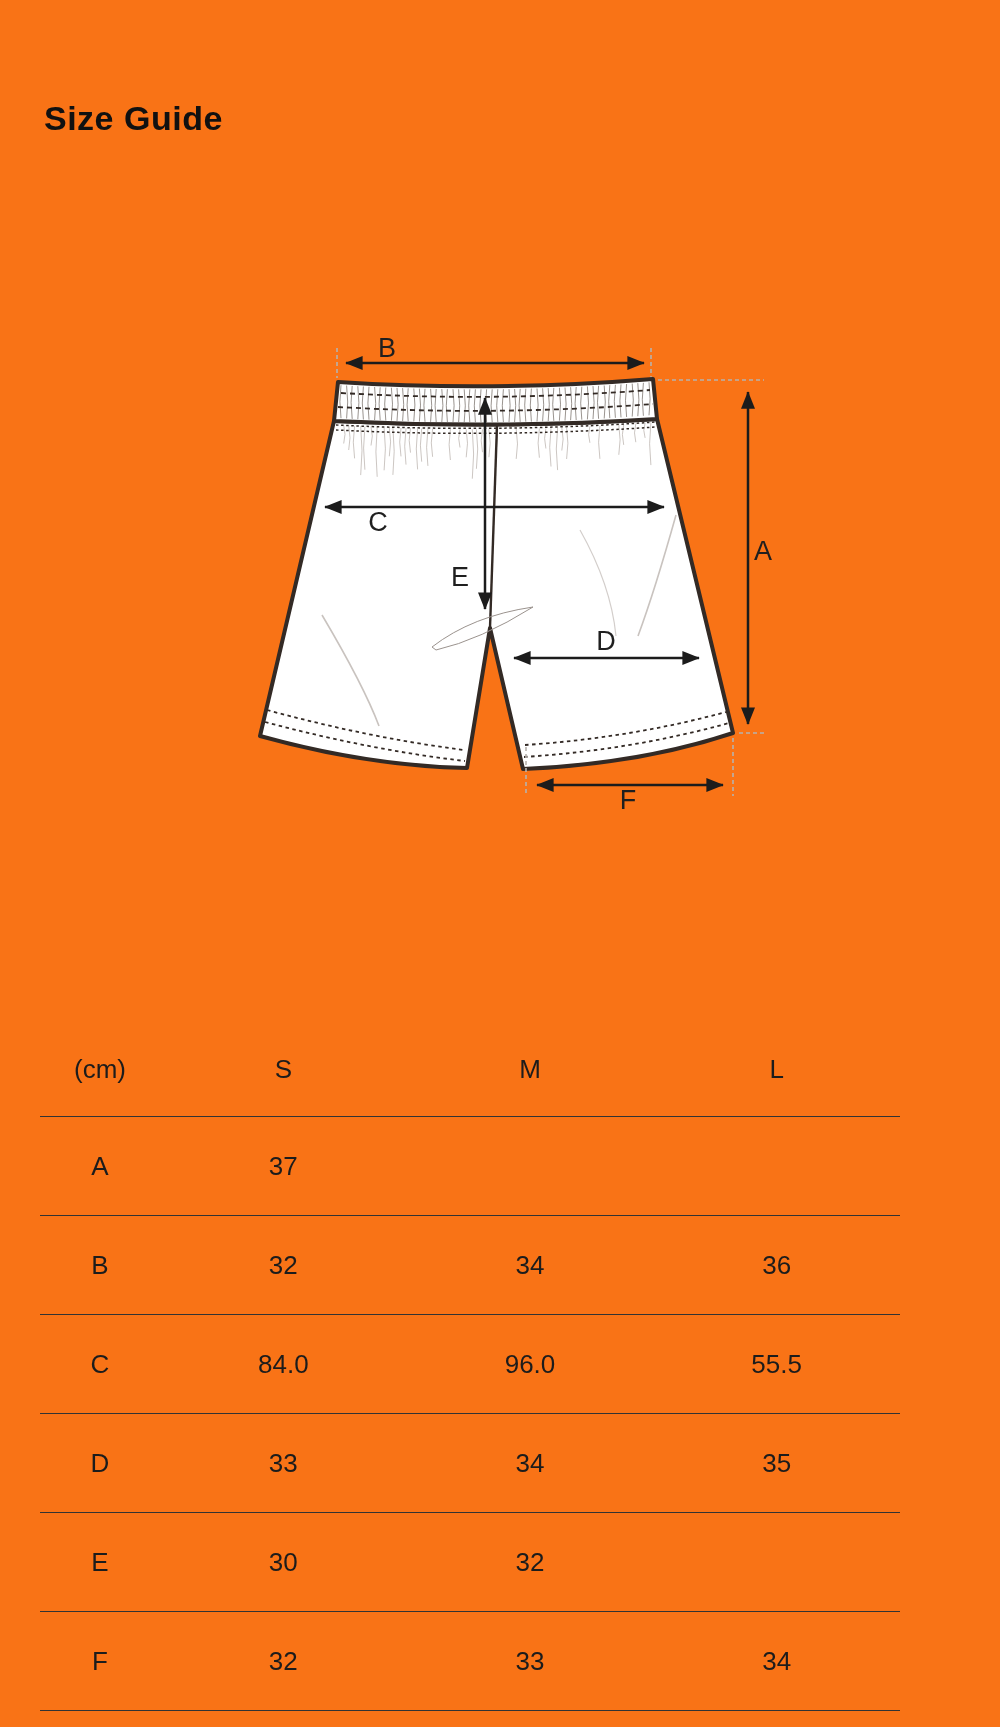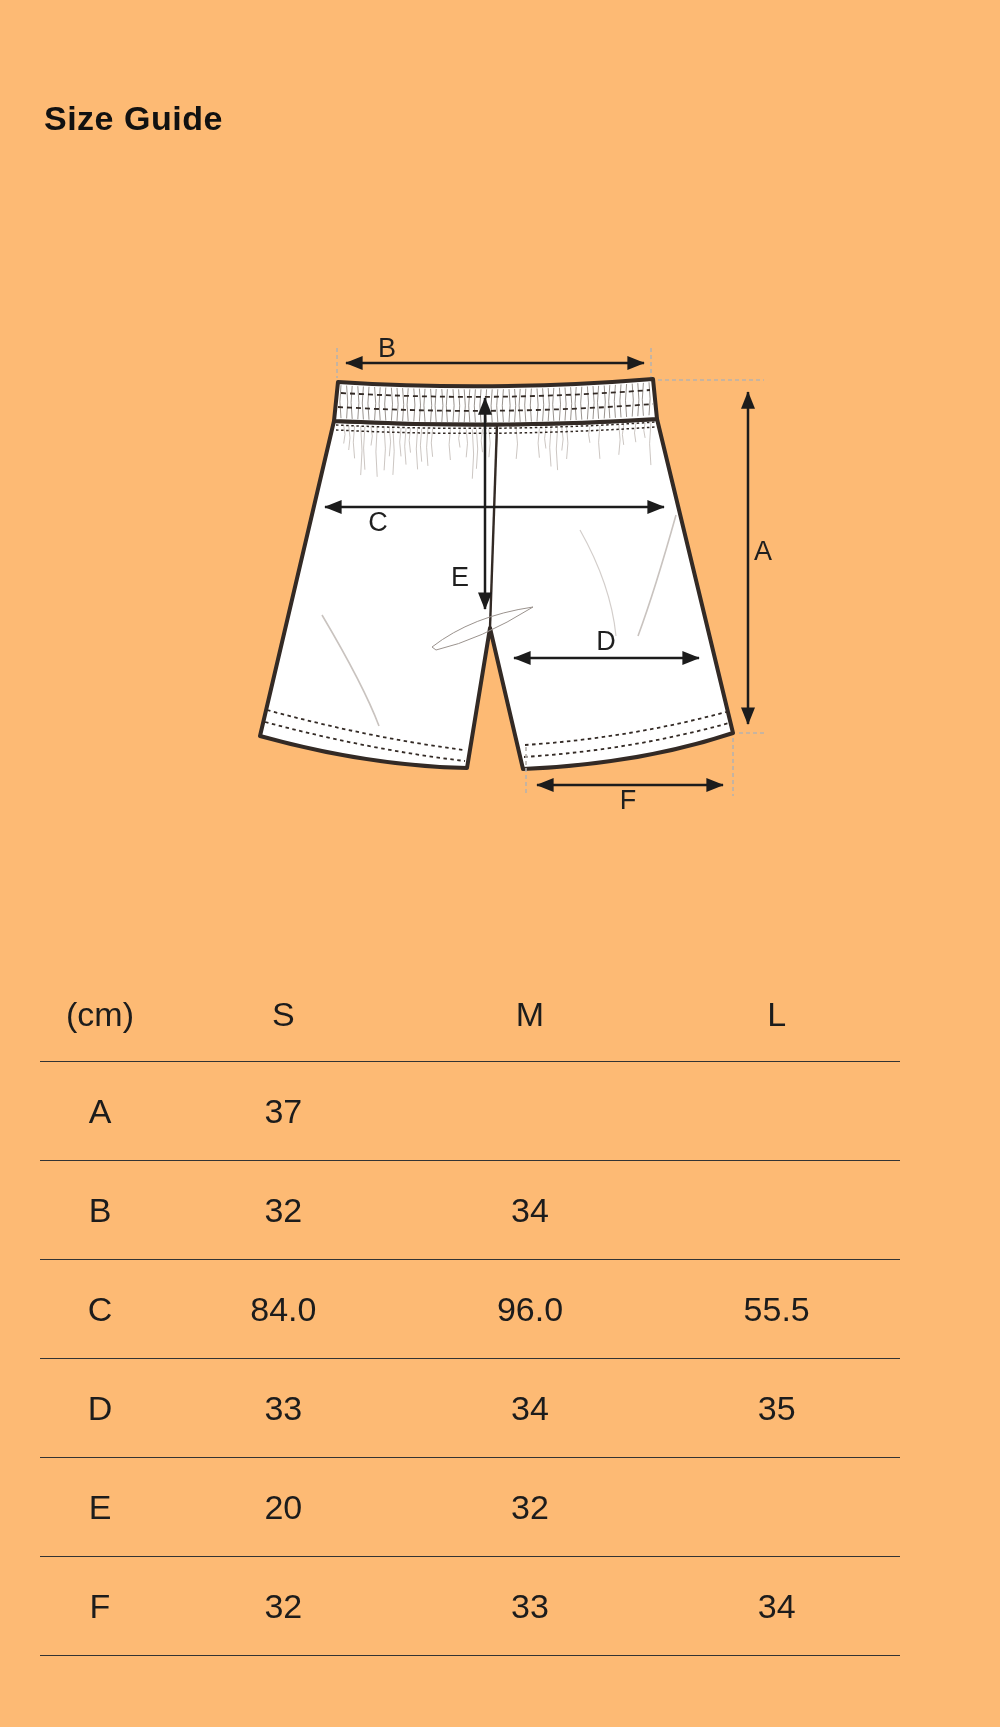--- a/index.html
+++ b/index.html
@@ -1,16 +1,16 @@
 <!DOCTYPE html>
 <html><head>
 <meta charset="utf-8">
 <style>
   html,body{margin:0;padding:0;background:#ffffff;}
-  .page{position:relative;width:1000px;height:1727px;background:#fdba74;overflow:hidden;
+  .page{position:relative;width:1000px;height:1727px;background:#f97316;overflow:hidden;
         font-family:"Liberation Sans", sans-serif;color:#1c1c1c;}
   .title{position:absolute;left:44px;top:76px;font-size:34px;font-weight:700;
          letter-spacing:.5px;color:#111;}
   .diagram{position:absolute;left:0;top:300px;width:1000px;height:560px;}
   .diagram svg{position:absolute;left:0;top:0;}
 
   
   .outline{fill:#ffffff;stroke:#332a25;stroke-width:4;stroke-linejoin:round;}
   .band-stitch{fill:none;stroke:#332a25;stroke-width:1.8;stroke-dasharray:5 4;}
   .fine-dot{fill:none;stroke:#332a25;stroke-width:1.5;stroke-dasharray:2.5 2.6;}
@@ -20,21 +20,21 @@
   .crease2{fill:none;stroke:#d3cecb;stroke-width:1.2;}
   .leaf{fill:none;stroke:#9b938e;stroke-width:1;}
   .gather-in{stroke:#6f655f;stroke-width:.7;fill:none;}
   .gather-out{stroke:#b6aea8;stroke-width:.7;fill:none;}
   .dim-line{stroke:#1c1c1c;stroke-width:2.5;fill:none;}
   .guide{stroke:#b7b2ad;stroke-width:1.6;fill:none;stroke-dasharray:4 3;}
   .dim-text{font-family:"Liberation Sans",sans-serif;font-size:27px;fill:#1f1f1f;text-anchor:middle;}
   #ah path{fill:#1c1c1c;}
 
   
-  .size-table{position:absolute;left:40px;top:968px;width:860px;font-size:34px;}
+  .size-table{position:absolute;left:40px;top:1023px;width:860px;font-size:26px;}
   .tr{display:grid;grid-template-columns:120px 1fr 1fr 1fr;align-items:center;height:98px;}
   .tr.head{height:93px;}
   .tr.data{border-top:1.5px solid #333;}
   .tr.data:last-child{border-bottom:1.5px solid #333;}
   .td,.th{text-align:center;}
   .label-cell{width:78px;text-align:center;}
 </style>
 </head>
 <body>
 
@@ -201,36 +201,37 @@
     </div>
 
     <div class="tr data">
       <div class="td"><span class="label-cell" style="display:inline-block">A</span></div>
       <div class="td">37</div>
     </div>
     <div class="tr data">
       <div class="td"><span class="label-cell" style="display:inline-block">B</span></div>
       <div class="td">32</div>
       <div class="td">34</div>
+      <div class="td">36</div>
     </div>
     <div class="tr data">
       <div class="td"><span class="label-cell" style="display:inline-block">C</span></div>
       <div class="td">84.0</div>
       <div class="td">96.0</div>
       <div class="td">55.5</div>
     </div>
     <div class="tr data">
       <div class="td"><span class="label-cell" style="display:inline-block">D</span></div>
       <div class="td">33</div>
       <div class="td">34</div>
       <div class="td">35</div>
     </div>
     <div class="tr data">
       <div class="td"><span class="label-cell" style="display:inline-block">E</span></div>
-      <div class="td">20</div>
+      <div class="td">30</div>
       <div class="td">32</div>
     </div>
     <div class="tr data">
       <div class="td"><span class="label-cell" style="display:inline-block">F</span></div>
       <div class="td">32</div>
       <div class="td">33</div>
       <div class="td">34</div>
     </div>
   </div>
 

